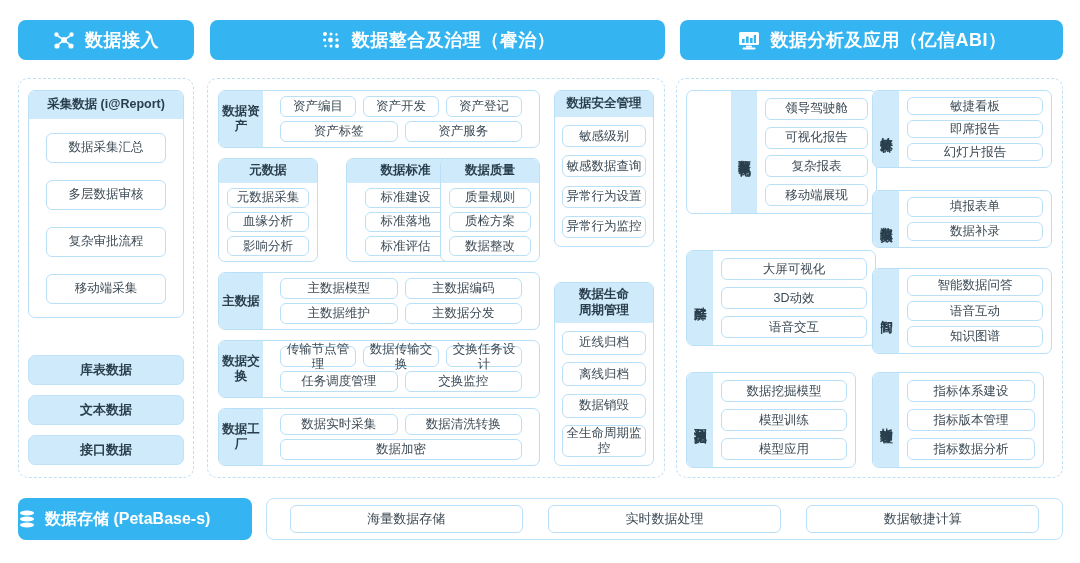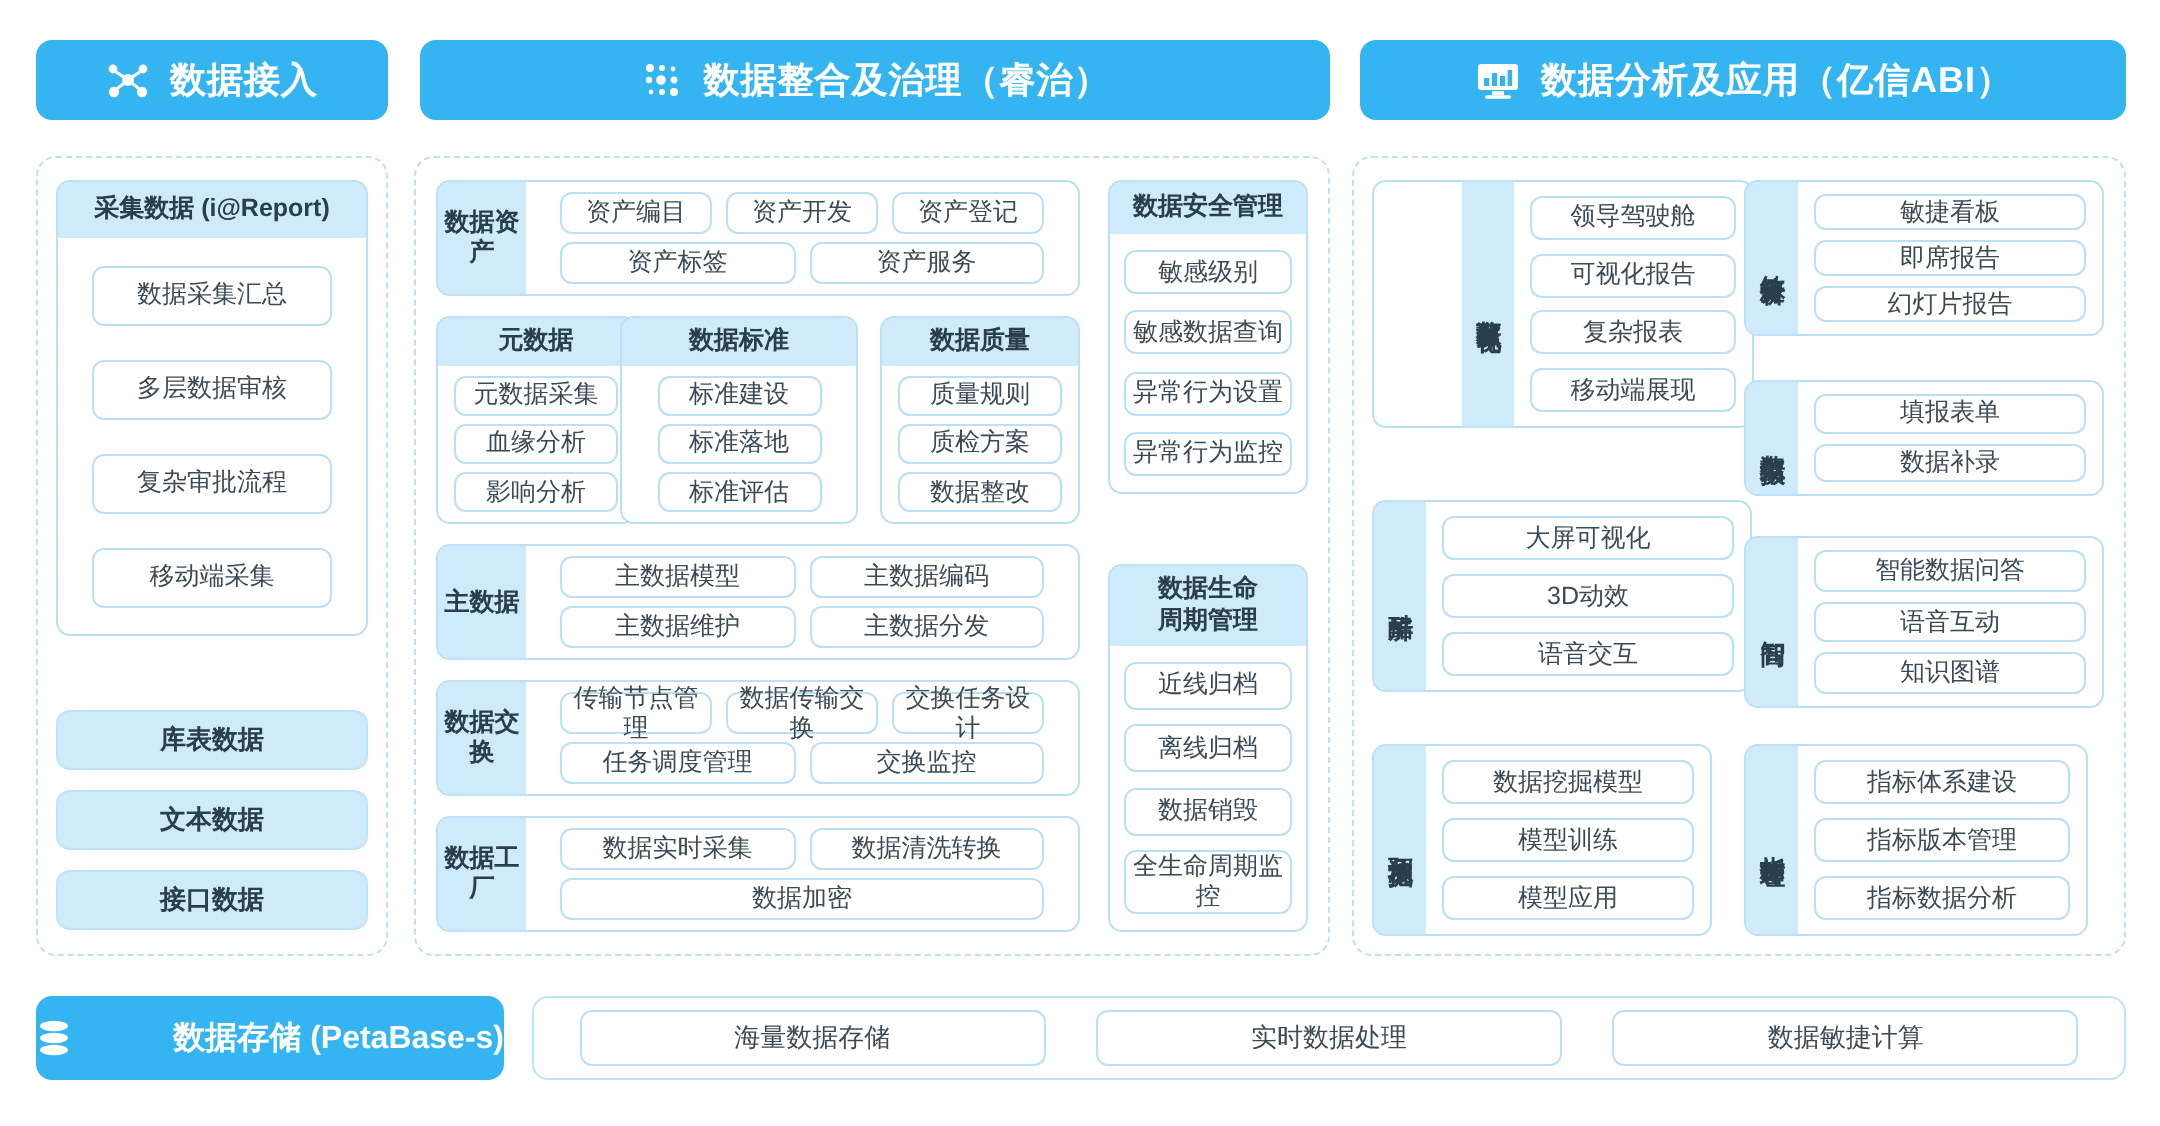--- a/index.html
+++ b/index.html
@@ -116,21 +116,21 @@
   .p1-card .card-hd { height: 28px; }
   .p1-card .card-body { padding: 8px 0; gap: 6px; }
   .p1-card .pill { width: 120px; height: 30px; }
   .p1-solid { position: absolute; left: 28px; width: 156px; height: 30px; }
 
   
   .mc-asset { left: 218px; top: 90px; width: 322px; height: 58px; }
   .mc-asset .lcard-tag { width: 44px; }
 
   .mc-meta  { left: 218px; top: 158px; width: 100px; height: 104px; }
-  .mc-std   { left: 310px; top: 158px; width: 119px; height: 104px; }
+  .mc-std   { left: 346px; top: 158px; width: 119px; height: 104px; }
   .mc-qual  { left: 440px; top: 158px; width: 100px; height: 104px; }
   .mc3 .card-hd { height: 24px; font-size: 12.5px; }
   .mc3 .card-body { height: calc(100% - 24px); padding: 4px 0; gap: 3px; }
   .mc3 .pill { width: 82px; height: 20px; }
 
   .mc-master { left: 218px; top: 272px; width: 322px; height: 58px; }
   .mc-master .lcard-tag { width: 44px; }
   .mc-exch   { left: 218px; top: 340px; width: 322px; height: 58px; }
   .mc-exch   .lcard-tag { width: 44px; }
   .mc-fact   { left: 218px; top: 408px; width: 322px; height: 58px; }
@@ -159,21 +159,21 @@
 
   .rc .lcard-tag { width: 26px; }
   .rc .lcard-grid { padding: 6px 8px; gap: 5px; }
   .rc .lcard-grid .pill { height: 22px; width: 100%; }
 
   
   .store-tag {
     position: absolute; left: 18px; top: 498px;
     width: 234px; height: 42px;
     background: #34b4f0; border-radius: 8px;
-    display: flex; align-items: center; justify-content: space-between; gap: 9px;
+    display: flex; align-items: center; justify-content: flex-start; gap: 9px;
     color: #ffffff; font-size: 16px; font-weight: bold;
   }
   .store-panel {
     position: absolute; left: 266px; top: 498px;
     width: 797px; height: 42px;
     border: 1px solid #bfe3f8; border-radius: 8px;
     background: #ffffff;
     display: flex; align-items: center; justify-content: space-around;
     padding: 0 10px;
   }

